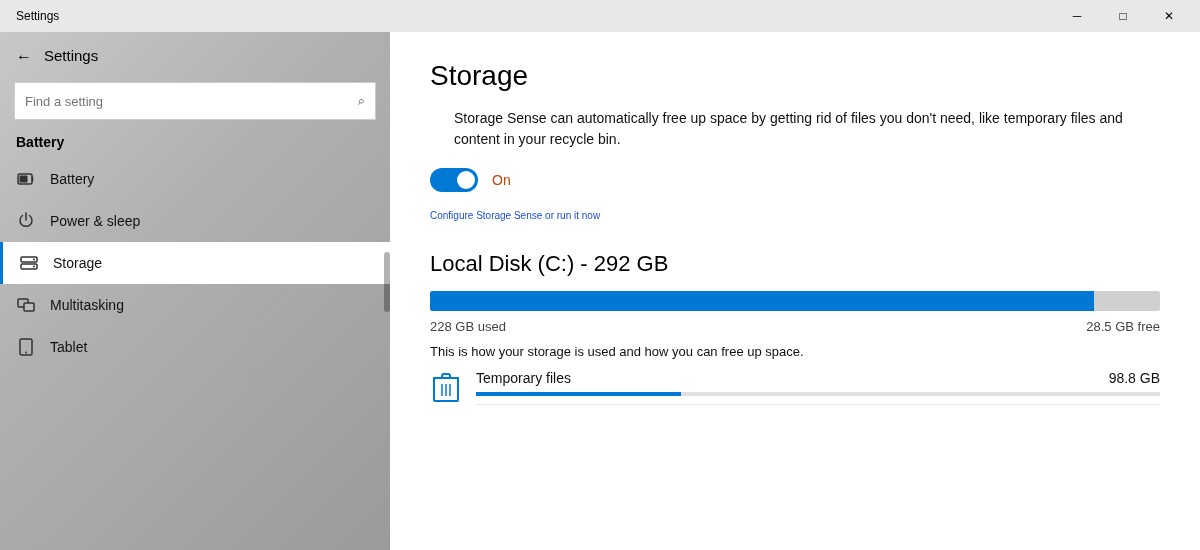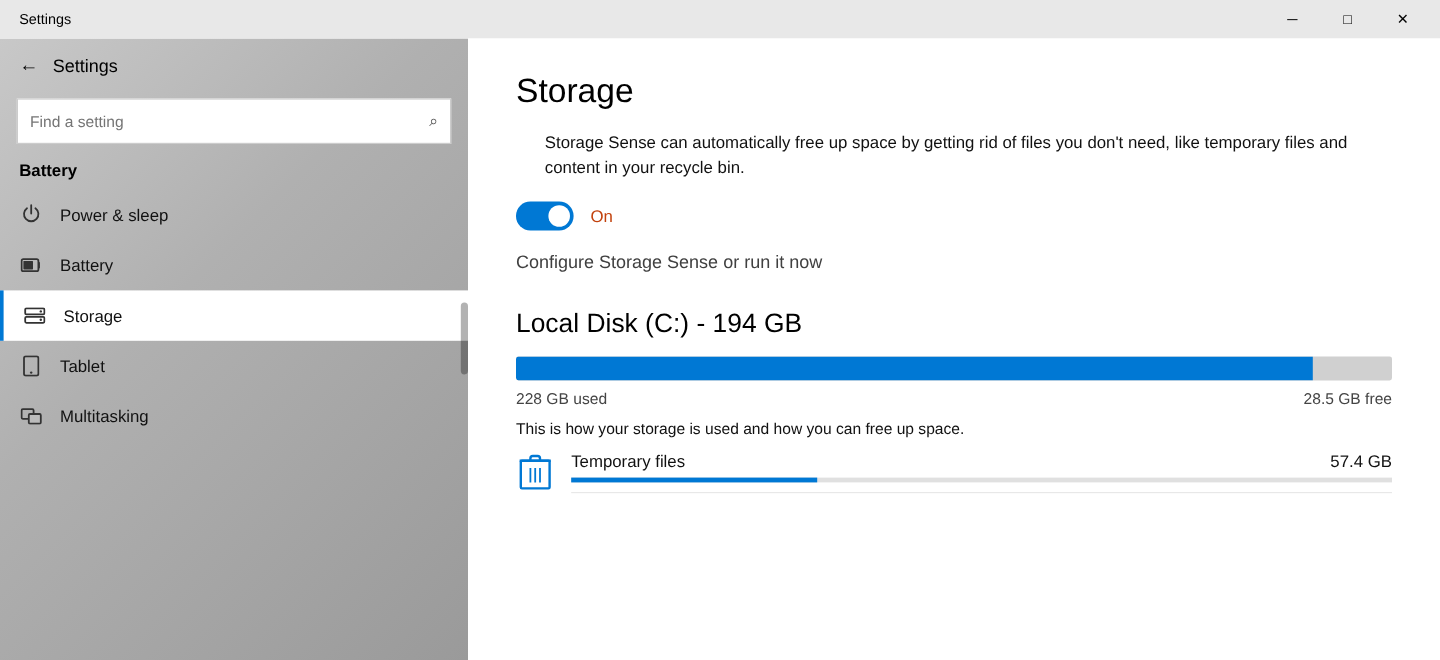--- a/index.html
+++ b/index.html
@@ -202,22 +202,22 @@
       height: 18px;
       background: #fff;
       border-radius: 50%;
     }
     .toggle-label {
       font-size: 14px;
       color: #c2410c;
     }
 
     .configure-link {
-      font-size: 15px;
-      color: #404040;
+      font-size: 10px;
+      color: #1d4ed8;
       text-decoration: none;
       cursor: pointer;
       display: block;
       margin-bottom: 30px;
     }
 
     .disk-section-title {
       font-size: 22px;
       font-weight: 300;
       color: #000;
@@ -314,92 +314,92 @@
     </div>
 
     <div class="search-box">
       <input class="search-input" type="text" placeholder="Find a setting" style="">
       <span class="search-icon-char">⌕</span>
     </div>
 
     <span class="system-label">Battery</span>
 
     <div class="nav-items">
-
-      <div class="nav-item">
-        <span class="nav-icon">
-          <svg width="18" height="18" viewBox="0 0 18 18" fill="none" xmlns="http://www.w3.org/2000/svg">
-            <path d="M9 1v7M5.5 3.5A6 6 0 1 0 12.5 3.5" stroke="#333" stroke-width="1.5" stroke-linecap="round"></path>
-          </svg>
-        </span>
-        <span class="nav-label">Power &amp; sleep</span>
-      </div>
 
       <div class="nav-item">
         <span class="nav-icon">
           <svg width="18" height="12" viewBox="0 0 18 12" fill="none" xmlns="http://www.w3.org/2000/svg">
             <rect x="1" y="1" width="14" height="10" rx="1.5" stroke="#333" stroke-width="1.5"></rect>
             <rect x="2.5" y="2.5" width="8" height="7" rx="0.5" fill="#333"></rect>
             <path d="M15.5 4v4" stroke="#333" stroke-width="1.5" stroke-linecap="round"></path>
           </svg>
         </span>
         <span class="nav-label">Battery</span>
+      </div>
+
+      <div class="nav-item">
+        <span class="nav-icon">
+          <svg width="18" height="18" viewBox="0 0 18 18" fill="none" xmlns="http://www.w3.org/2000/svg">
+            <path d="M9 1v7M5.5 3.5A6 6 0 1 0 12.5 3.5" stroke="#333" stroke-width="1.5" stroke-linecap="round"></path>
+          </svg>
+        </span>
+        <span class="nav-label">Power &amp; sleep</span>
       </div>
 
       <div class="nav-item active">
         <span class="nav-icon">
           <svg width="18" height="14" viewBox="0 0 18 14" fill="none" xmlns="http://www.w3.org/2000/svg">
             <rect x="1" y="1" width="16" height="5" rx="1" stroke="#333" stroke-width="1.5"></rect>
             <rect x="1" y="8" width="16" height="5" rx="1" stroke="#333" stroke-width="1.5"></rect>
             <circle cx="14" cy="3.5" r="1" fill="#333"></circle>
             <circle cx="14" cy="10.5" r="1" fill="#333"></circle>
           </svg>
         </span>
         <span class="nav-label">Storage</span>
       </div>
 
       <div class="nav-item">
         <span class="nav-icon">
+          <svg width="18" height="14" viewBox="0 0 18 14" fill="none" xmlns="http://www.w3.org/2000/svg">
+            <rect x="1" y="1" width="10" height="8" rx="1" stroke="#333" stroke-width="1.5"></rect>
+            <rect x="7" y="5" width="10" height="8" rx="1" fill="#bbb" stroke="#333" stroke-width="1.5"></rect>
+          </svg>
+        </span>
+        <span class="nav-label">Multitasking</span>
+      </div>
+
+      <div class="nav-item">
+        <span class="nav-icon">
           <svg width="14" height="18" viewBox="0 0 14 18" fill="none" xmlns="http://www.w3.org/2000/svg">
             <rect x="1" y="1" width="12" height="16" rx="1.5" stroke="#333" stroke-width="1.5"></rect>
             <circle cx="7" cy="14.5" r="1" fill="#333"></circle>
           </svg>
         </span>
         <span class="nav-label">Tablet</span>
       </div>
 
-      <div class="nav-item">
-        <span class="nav-icon">
-          <svg width="18" height="14" viewBox="0 0 18 14" fill="none" xmlns="http://www.w3.org/2000/svg">
-            <rect x="1" y="1" width="10" height="8" rx="1" stroke="#333" stroke-width="1.5"></rect>
-            <rect x="7" y="5" width="10" height="8" rx="1" fill="#bbb" stroke="#333" stroke-width="1.5"></rect>
-          </svg>
-        </span>
-        <span class="nav-label">Multitasking</span>
-      </div>
-
     </div>
 
     <div class="sidebar-scrollbar"></div>
   </div>
 
   <div class="main-content">
 
     <h1 class="page-title">Storage</h1>
 
     <p class="description">Storage Sense can automatically free up space by getting rid of files you don't need, like temporary files and content in your recycle bin.</p>
 
     <div class="toggle-row">
       <div class="toggle-switch"></div>
       <span class="toggle-label">On</span>
     </div>
 
     <a class="configure-link">Configure Storage Sense or run it now</a>
 
-    <h2 class="disk-section-title">Local Disk (C:) - 194 GB</h2>
+    <h2 class="disk-section-title">Local Disk (C:) - 292 GB</h2>
 
     <div class="disk-bar-container">
       <div class="disk-bar-fill" style="width: 91%"></div>
     </div>
 
     <div class="disk-stats">
       <span>228 GB used</span>
       <span>28.5 GB free</span>
     </div>
 
@@ -413,21 +413,21 @@
           <line x1="1" y1="7" x2="27" y2="7" stroke="#0078d4" stroke-width="2"></line>
           <line x1="10" y1="13" x2="10" y2="25" stroke="#0078d4" stroke-width="1.5"></line>
           <line x1="14" y1="13" x2="14" y2="25" stroke="#0078d4" stroke-width="1.5"></line>
           <line x1="18" y1="13" x2="18" y2="25" stroke="#0078d4" stroke-width="1.5"></line>
         </svg>
       </div>
       <div class="file-info">
         <div style="flex:1">
           <div style="display:flex;justify-content:space-between;">
             <span class="file-name">Temporary files</span>
-            <span class="file-size">57.4 GB</span>
+            <span class="file-size">98.8 GB</span>
           </div>
           <div class="file-bar-container">
             <div class="file-bar-fill"></div>
           </div>
         </div>
       </div>
     </div>
 
   </div>
 </div>

